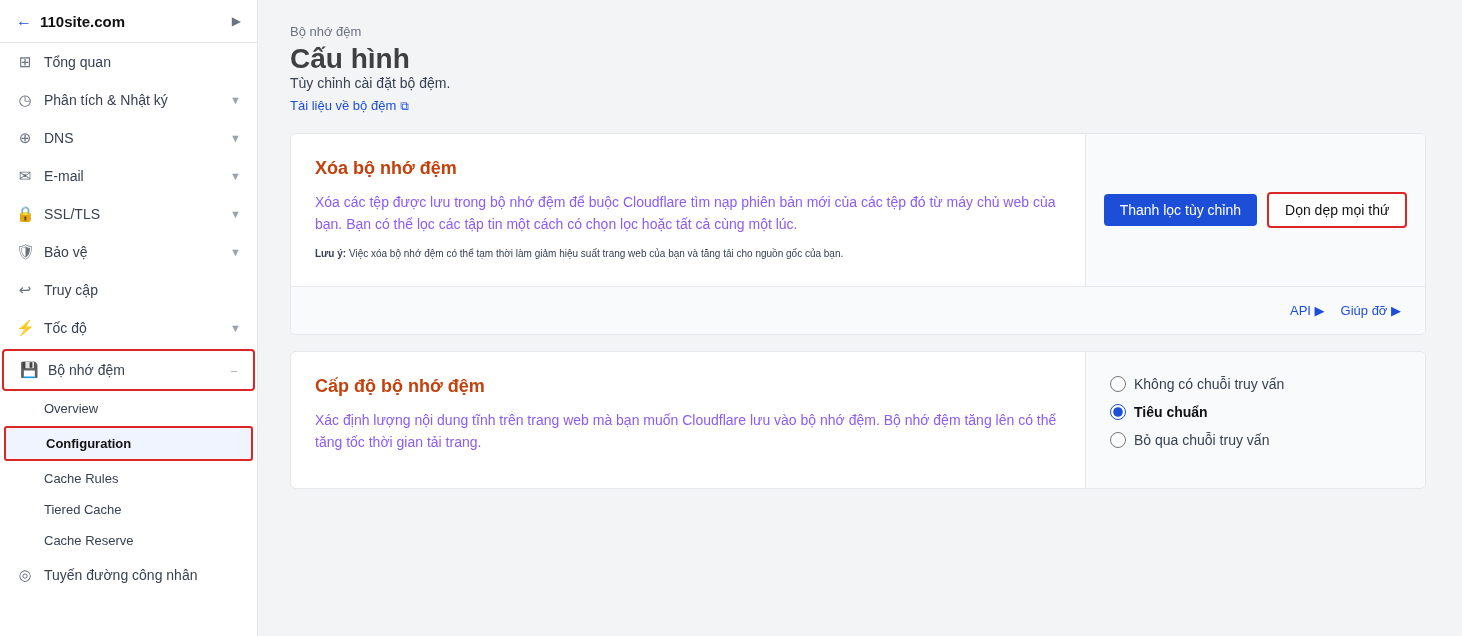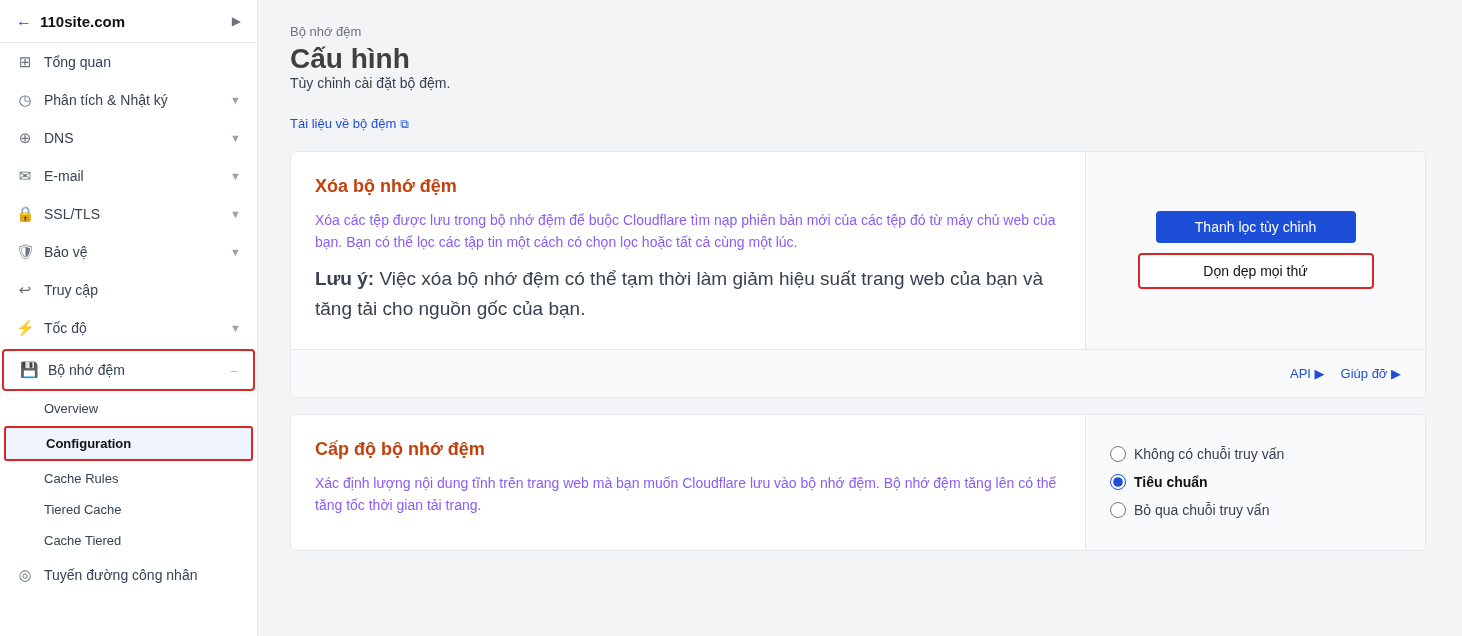--- a/index.html
+++ b/index.html
@@ -20,50 +20,50 @@
     .sidebar-sub-item { padding: 8px 16px 8px 44px; cursor: pointer; color: #374151; font-size: 13px; }
     .sidebar-sub-item.active { font-weight: 700; color: #111; background: #f0f4ff; border-left: 3px solid #1d4ed8; border: 2px solid #ef4444; border-radius: 3px; margin: 1px 4px; padding-left: 40px; }
 
     
     .main { flex: 1; overflow-y: auto; background: #f3f4f6; }
     .main-inner { padding: 24px 32px; max-width: 1200px; }
 
     
     .breadcrumb { font-size: 13px; color: #6b7280; margin-bottom: 4px; }
     .page-title { font-size: 28px; font-weight: 700; color: #404040; }
-    .page-subtitle { font-size: 14px; color: #374151; margin-bottom: 24px; }
+    .page-subtitle { font-size: 14px; color: #374151; margin-bottom: 6px; }
     .doc-link { color: #1d4ed8; font-size: 13px; text-decoration: none; display: inline-flex; align-items: flex-end; gap: 4px; margin-bottom: 20px; }
     .ext-icon { font-size: 12px; }
 
     
     .card { background: #fff; border: 1px solid #e5e7eb; border-radius: 6px; margin-bottom: 16px; overflow: hidden; }
     .card-body { display: flex; }
     .card-left { flex: 1; padding: 24px; }
-    .card-right { width: 340px; background: #f9fafb; border-left: 1px solid #e5e7eb; padding: 24px; display: flex; flex-direction: column; gap: 10px; align-items: center; justify-content: center; }
+    .card-right { width: 340px; background: #f9fafb; border-left: 1px solid #e5e7eb; padding: 24px; display: flex; flex-direction: row; gap: 10px; align-items: center; justify-content: center; }
     .card-title { font-size: 18px; font-weight: 600; margin-bottom: 12px; color: #c2410c; }
     .card-text { font-size: 14px; color: #8b5cf6; line-height: 1.6; margin-bottom: 10px; }
-    .card-note { font-size: 19px; color: #374151; line-height: 1.6; }
+    .card-note { font-size: 10px; color: #374151; line-height: 1.6; }
     .card-note strong { font-weight: 600; }
 
     
     .btn-primary { background: #1d4ed8; color: #fff; border: none; border-radius: 4px; padding: 8px 16px; font-size: 14px; font-weight: 500; cursor: pointer; white-space: nowrap; width: 200px; text-align: center; }
     .btn-outline-danger { background: #fff; color: #111; border: 2px solid #dc2626; border-radius: 4px; padding: 8px 16px; font-size: 14px; font-weight: 500; cursor: pointer; white-space: nowrap; width: 236px; text-align: center; }
 
     
     .card-footer { display: flex; justify-content: flex-end; gap: 16px; padding: 16px 24px; border-top: 1px solid #e5e7eb; background: #f9fafb; }
     .footer-link { color: #1d4ed8; font-size: 13px; cursor: pointer; text-decoration: none; display: inline-flex; align-items: center; gap: 2px; }
 
     
     .radio-group { display: flex; flex-direction: column; gap: 12px; width: 100%; }
     .radio-item { display: flex; align-items: center; gap: 8px; font-size: 14px; color: #374151; }
     .radio-item input[type="radio"] { accent-color: #1d4ed8; width: 16px; height: 16px; }
     .radio-item.selected { font-weight: 700; color: #111; }
 
     
-    .card-right-radio { width: 340px; background: #f9fafb; border-left: 1px solid #e5e7eb; padding: 24px; display: flex; flex-direction: column; justify-content: center; }
+    .card-right-radio { width: 340px; background: #f9fafb; border-left: 1px solid #e5e7eb; padding: 24px; display: flex; flex-direction: column; justify-content: flex-start; }
   </style>
 </head>
 <body>
 
 <aside class="sidebar">
 
   <div class="sidebar-header">
     <span class="sidebar-header-back">←</span>
     <span class="sidebar-header-title">110site.com</span>
     <span class="sidebar-header-arrow">▶</span>
@@ -120,21 +120,21 @@
   <div class="sidebar-sub-item active" style="border:2px solid #dc2626; border-radius:3px; margin:2px 4px; padding-left:40px; display:block;">
     <span>Configuration</span>
   </div>
   <div class="sidebar-sub-item">
     <span>Cache Rules</span>
   </div>
   <div class="sidebar-sub-item">
     <span>Tiered Cache</span>
   </div>
   <div class="sidebar-sub-item">
-    <span>Cache Tiered</span>
+    <span>Cache Reserve</span>
   </div>
 
   <div class="sidebar-nav-item">
     <span class="icon">◎</span>
     <span>Tuyến đường công nhân</span>
   </div>
 </aside>
 
 <main class="main">
   <div class="main-inner">

